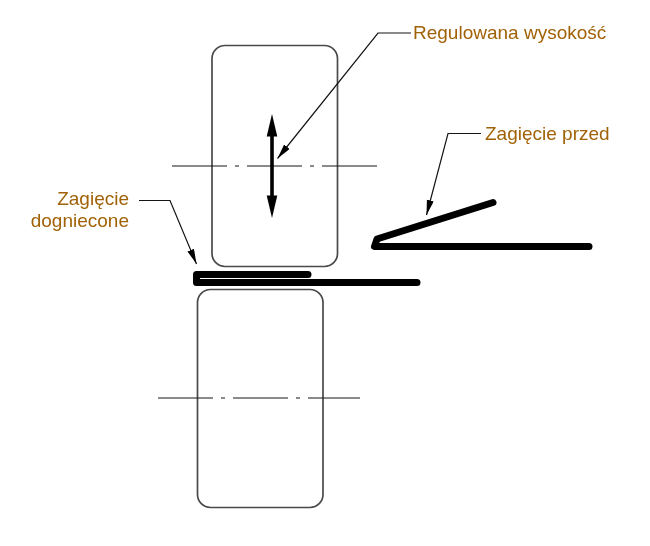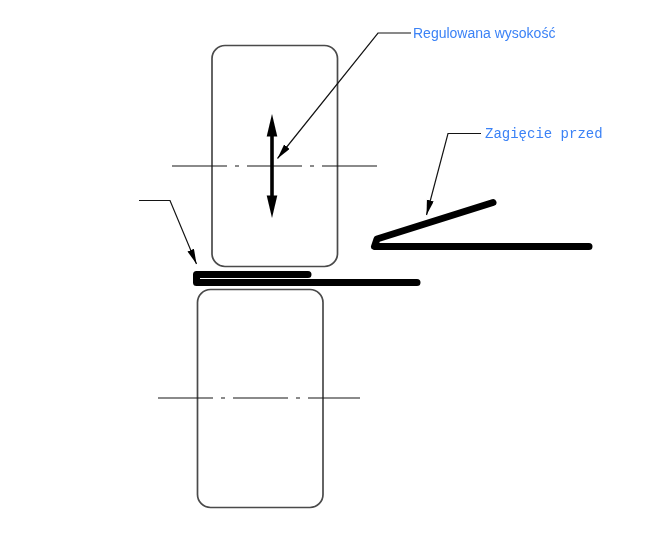--- a/index.html
+++ b/index.html
@@ -7,27 +7,27 @@
     position: relative;
     width: 650px;
     height: 546px;
     background: #ffffff;
     font-family: "Liberation Sans", sans-serif;
     overflow: hidden;
   }
   .stage svg { position: absolute; left: 0; top: 0; }
   .label {
     position: absolute;
-    font-size: 14px;
+    font-size: 19px;
     line-height: 22px;
-    color: #3b82f6;
+    color: #a16207;
     white-space: nowrap;
   }
   .label-adjust  { left: 413px; top: 22px;  text-align: left; }
-  .label-before  { left: 485px; top: 123px; text-align: left; font-family: Liberation Mono, monospace; }
+  .label-before  { left: 485px; top: 123px; text-align: left; }
   .label-pressed { left: 0px;   top: 188px; width: 129px; text-align: right; }
 </style>
 </head>
 <body>
 
 <div class="stage">
 
   <svg width="650" height="546" viewBox="0 0 650 546">
     <defs>
       <marker id="cadArrow" markerUnits="userSpaceOnUse" markerWidth="17" markerHeight="8" refX="15" refY="3.5" orient="auto">
@@ -58,15 +58,17 @@
 
   <div class="label label-adjust">
     <div>Regulowana wysokość</div>
   </div>
 
   <div class="label label-before">
     <div>Zagięcie przed</div>
   </div>
 
   <div class="label label-pressed">
+    <div>Zagięcie</div>
+    <div>dogniecone</div>
   </div>
 
 </div>
 
 </body></html>

